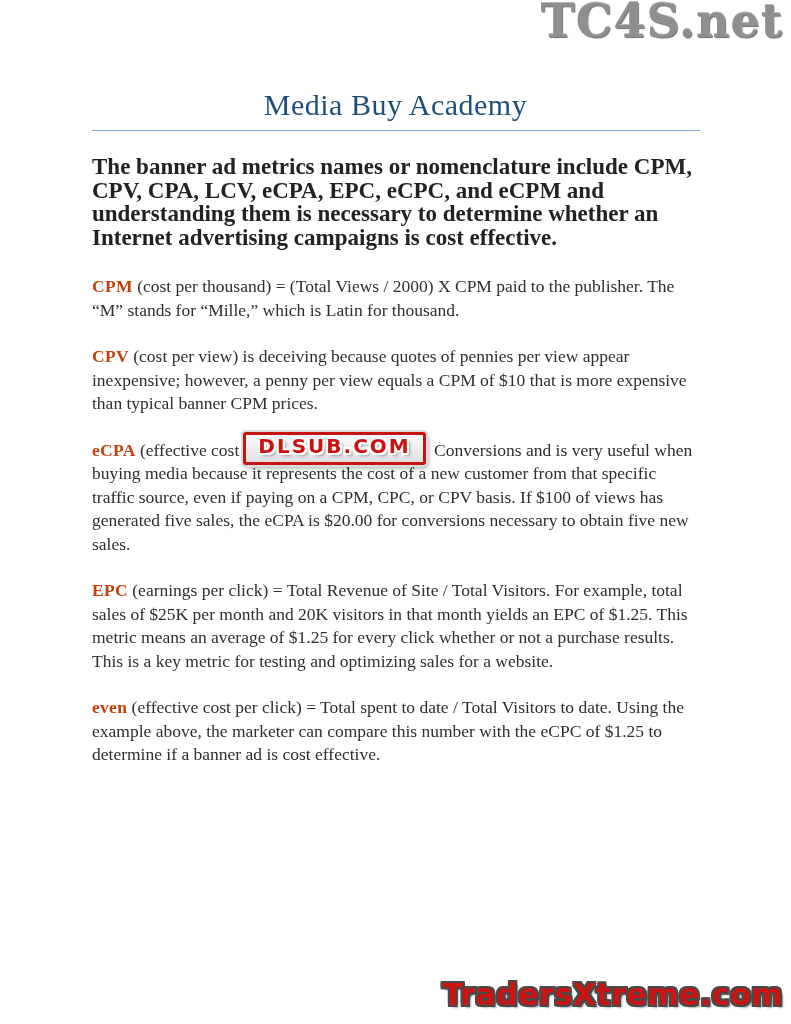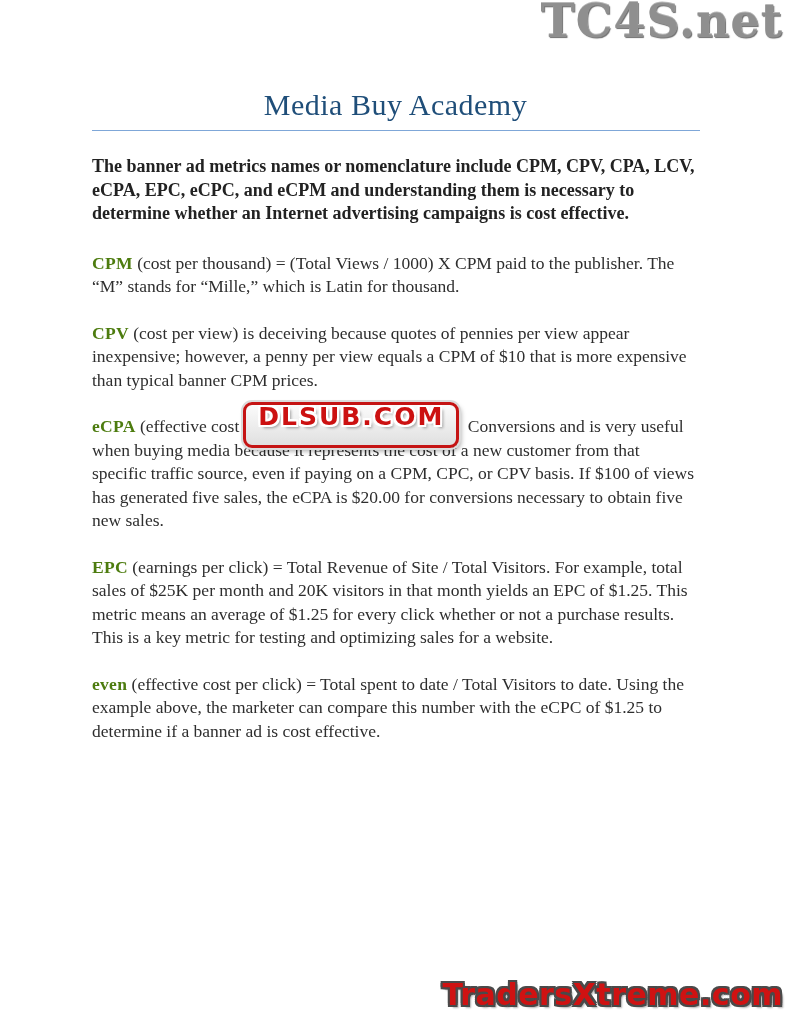--- a/index.html
+++ b/index.html
@@ -36,54 +36,54 @@
     margin:8px auto 0 auto;
     border:none;
     border-top:1px solid #7fa7d8;
   }
   .content {
     padding:24px 94px 0 92px;
   }
   .intro {
     margin:0 0 26px 0;
     font-weight:bold;
-    font-size:18px;
+    font-size:23px;
     line-height:23.5px;
     color:#222222;
   }
   .para {
     margin:0 0 23px 0;
     font-size:17.5px;
     line-height:23.5px;
   }
   .para b {
-    color:#4d7c0f;
+    color:#c2410c;
     letter-spacing:0.3px;
   }
   .dlsub {
     display:inline-block;
     position:relative;
     top:1px;
     vertical-align:middle;
     margin:-20px 4px -12px 4px;
-    padding:0 12px 16px 12px;
+    padding:0 12px 3px 12px;
     font-family:"DejaVu Sans", sans-serif;
     font-weight:bold;
-    font-size:25px;
+    font-size:20px;
     letter-spacing:2px;
     color:#cc1111;
     text-shadow:
       -2px -2px 0 #ffffff, 2px -2px 0 #ffffff,
       -2px  2px 0 #ffffff, 2px  2px 0 #ffffff,
        0   -2px 0 #ffffff, 0    2px 0 #ffffff,
       -2px  0   0 #ffffff, 2px  0   0 #ffffff,
        3px  3px 3px rgba(0,0,0,0.35);
     background:linear-gradient(180deg, #fbfbfb, #e0e0e0);
     border:3px solid #c51414;
-    border-radius:9px;
+    border-radius:3px;
     box-shadow:0 0 0 2px #dcdcdc, 2px 3px 5px rgba(0,0,0,0.35);
     white-space:nowrap;
   }
   .bottom-logo {
     position:absolute;
     right:8px;
     bottom:8px;
     font-family:"DejaVu Sans", sans-serif;
     font-weight:bold;
     font-size:30px;
@@ -106,21 +106,21 @@
   <div class="top-logo">TC4S.net</div>
 
   <h1 class="title">Media Buy Academy</h1>
 
   <hr class="title-rule">
 
   <div class="content">
     <p class="intro">The banner ad metrics names or nomenclature include CPM, CPV, CPA, LCV, eCPA, EPC, eCPC, and eCPM and understanding them is necessary to determine whether an Internet advertising campaigns is cost effective.</p>
 
     <div id="paragraphs">
-        <p class="para"><b>CPM</b><span> (cost per thousand) = (Total Views / 1000) X CPM paid to the publisher. The “M” stands for “Mille,” which is Latin for thousand.</span></p>
+        <p class="para"><b>CPM</b><span> (cost per thousand) = (Total Views / 2000) X CPM paid to the publisher. The “M” stands for “Mille,” which is Latin for thousand.</span></p>
         <p class="para"><b>CPV</b><span> (cost per view) is deceiving because quotes of pennies per view appear inexpensive; however, a penny per view equals a CPM of $10 that is more expensive than typical banner CPM prices.</span></p>
         <p class="para"><b>eCPA</b><span> (effective cost</span><span class="dlsub">DLSUB.COM</span><span> Conversions and is very useful when buying media because it represents the cost of a new customer from that specific traffic source, even if paying on a CPM, CPC, or CPV basis. If $100 of views has generated five sales, the eCPA is $20.00 for conversions necessary to obtain five new sales.</span></p>
         <p class="para"><b>EPC</b><span> (earnings per click) = Total Revenue of Site / Total Visitors. For example, total sales of $25K per month and 20K visitors in that month yields an EPC of $1.25. This metric means an average of $1.25 for every click whether or not a purchase results. This is a key metric for testing and optimizing sales for a website.</span></p>
         <p class="para"><b>even</b><span> (effective cost per click) = Total spent to date / Total Visitors to date. Using the example above, the marketer can compare this number with the eCPC of $1.25 to determine if a banner ad is cost effective.</span></p>
       </div>
   </div>
 
   <div class="bottom-logo">TradersXtreme.com</div>
 
 </div>

